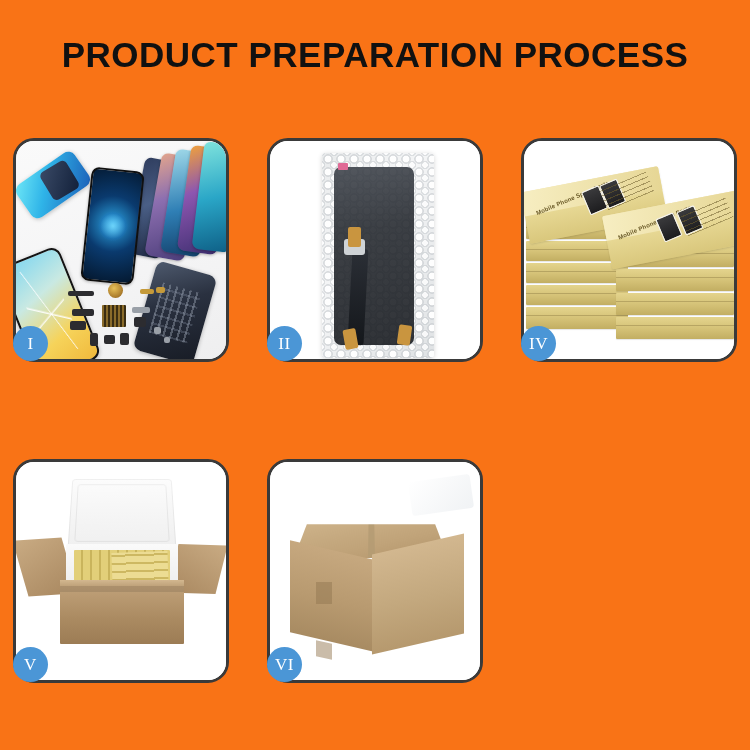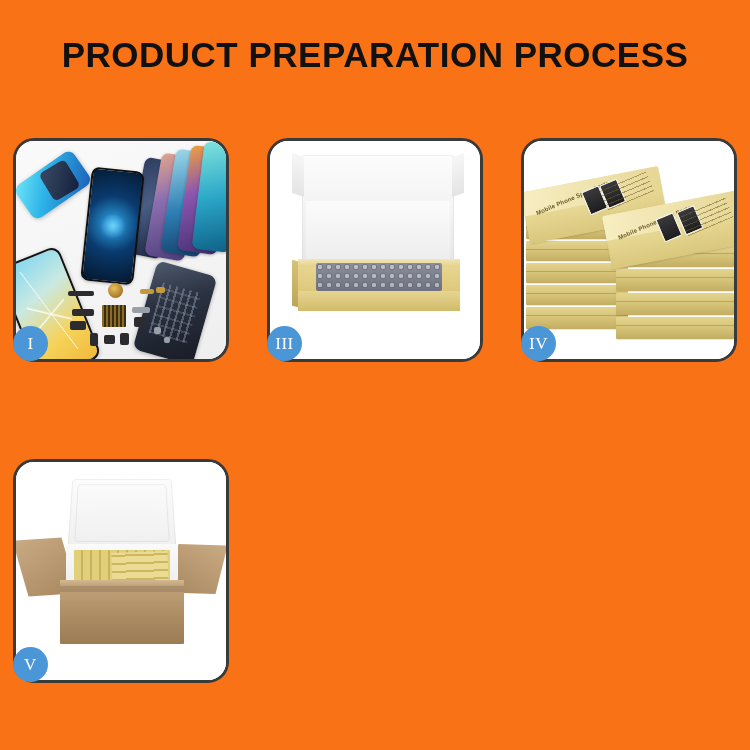--- a/index.html
+++ b/index.html
@@ -435,33 +435,35 @@
           <div class="pt" style="left:22px; top:50px; width:8px;  height:13px;"></div>
           <div class="pt" style="left:36px; top:52px; width:11px; height:9px;"></div>
           <div class="pt" style="left:52px; top:50px; width:9px;  height:12px;"></div>
           <div class="pt silver" style="left:86px; top:44px; width:7px; height:7px;"></div>
           <div class="pt silver" style="left:96px; top:54px; width:6px; height:6px;"></div>
         </div>
       </div>
       <div class="badge">I</div>
     </div>
 
-
     <div class="panel">
-      <div class="panel-inner p3">
-        <div class="tray-lid"></div>
-        <div class="tray-foam"></div>
-        <div class="tray-sideL"></div>
-        <div class="tray-sideR"></div>
-        <div class="tray-body"></div>
-        <div class="tray-wrap"></div>
-        <div class="tray-front"></div>
+      <div class="panel-inner p2">
+        <div class="bubblewrap">
+          <div class="lcd"></div>
+          <div class="lcd-flex"></div>
+          <div class="lcd-conn"></div>
+          <div class="lcd-tab tab-a"></div>
+          <div class="lcd-tab tab-b"></div>
+          <div class="lcd-tab tab-c"></div>
+          <div class="pink-dot"></div>
+        </div>
       </div>
-      <div class="badge">III</div>
+      <div class="badge">II</div>
     </div>
+
 
     <div class="panel">
       <div class="panel-inner p4">
         <div class="stack">
 
           <div class="edge" style="left:2px;  top:78px;  width:102px; height:20px;"></div>
           <div class="edge" style="left:2px;  top:100px; width:102px; height:20px;"></div>
           <div class="edge" style="left:2px;  top:122px; width:102px; height:20px;"></div>
           <div class="edge" style="left:2px;  top:144px; width:102px; height:20px;"></div>
           <div class="edge" style="left:2px;  top:166px; width:102px; height:22px;"></div>
@@ -498,15 +500,26 @@
         <div class="v-foamlid"></div>
         <div class="v-foambox"></div>
         <div class="v-content"></div>
         <div class="v-content2"></div>
         <div class="v-rim"></div>
         <div class="v-boxfront"></div>
       </div>
       <div class="badge">V</div>
     </div>
 
+    <div class="panel">
+      <div class="panel-inner p6">
+        <div class="c-wrap"></div>
+        <div class="c-top"></div>
+        <div class="c-left"></div>
+        <div class="c-right"></div>
+        <div class="c-tape"></div>
+        <div class="c-tape2"></div>
+      </div>
+      <div class="badge">VI</div>
+    </div>
 
   </div>
 </div>
 
 </body></html>

